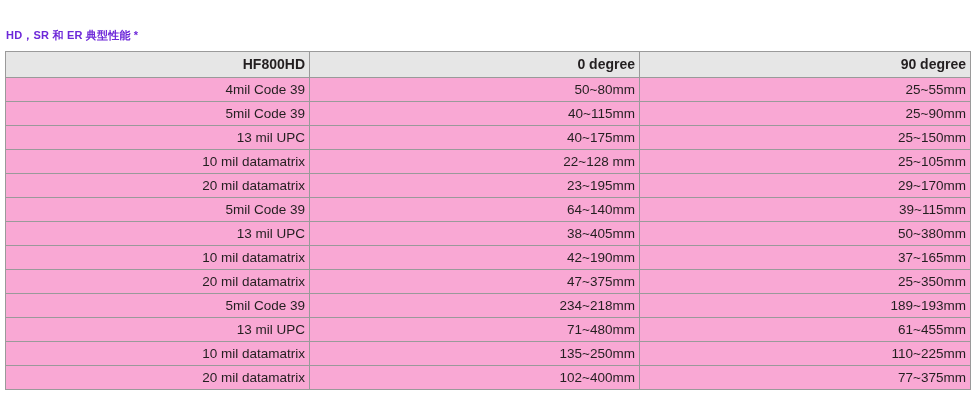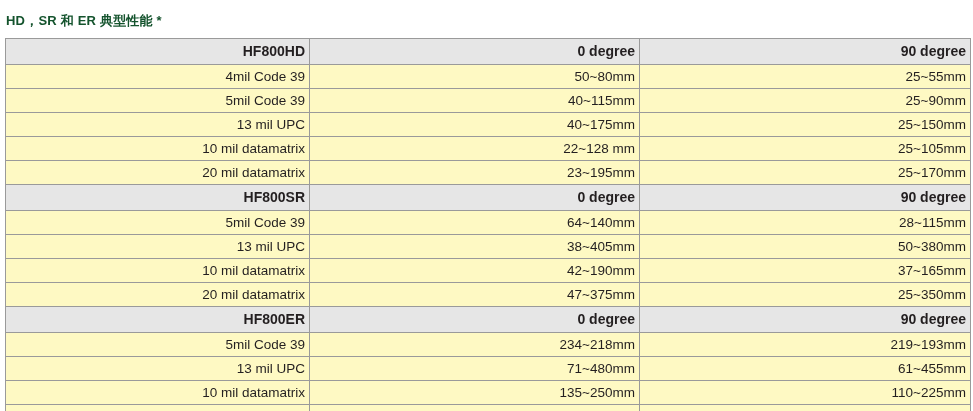--- a/index.html
+++ b/index.html
@@ -15,24 +15,24 @@
     overflow: hidden;
   }
   .page {
     width: 973px;
     height: 411px;
     position: relative;
     box-sizing: border-box;
     padding: 10px 4px 0 4px;
   }
   .doc-title {
-    font-size: 13px;
+    font-size: 11px;
     font-weight: bold;
-    color: #14532d;
-    margin: 2px 0 8px 2px;
+    color: #6d28d9;
+    margin: 18px 0 8px 2px;
     letter-spacing: 0.2px;
   }
   table.spec {
     border-collapse: collapse;
     width: 965px;
     table-layout: fixed;
     margin-left: 1px;
   }
   table.spec td {
     border: 1px solid #9a9a9a;
@@ -44,21 +44,21 @@
     color: #231f20;
   }
   tr.group-row td {
     background: #e6e6e6;
     font-weight: bold;
     font-size: 14px;
     height: 20px;
     line-height: 19px;
   }
   tr.data-row td {
-    background: #fef9c3;
+    background: #f9a8d4;
     font-weight: normal;
   }
   .col-1 { width: 304px; }
   .col-2 { width: 330px; }
   .col-3 { width: 331px; }
 </style>
 </head>
 <body>
 
 <div class="page">
@@ -94,58 +94,48 @@
         <td>25~150mm</td>
       </tr>
       <tr class="data-row">
         <td>10 mil datamatrix</td>
         <td>22~128 mm</td>
         <td>25~105mm</td>
       </tr>
       <tr class="data-row">
         <td>20 mil datamatrix</td>
         <td>23~195mm</td>
-        <td>25~170mm</td>
+        <td>29~170mm</td>
       </tr>
 
-      <tr class="group-row">
-        <td>HF800SR</td>
-        <td>0 degree</td>
-        <td>90 degree</td>
-      </tr>
       <tr class="data-row">
         <td>5mil Code 39</td>
         <td>64~140mm</td>
-        <td>28~115mm</td>
+        <td>39~115mm</td>
       </tr>
       <tr class="data-row">
         <td>13 mil UPC</td>
         <td>38~405mm</td>
         <td>50~380mm</td>
       </tr>
       <tr class="data-row">
         <td>10 mil datamatrix</td>
         <td>42~190mm</td>
         <td>37~165mm</td>
       </tr>
       <tr class="data-row">
         <td>20 mil datamatrix</td>
         <td>47~375mm</td>
         <td>25~350mm</td>
       </tr>
 
-      <tr class="group-row">
-        <td>HF800ER</td>
-        <td>0 degree</td>
-        <td>90 degree</td>
-      </tr>
       <tr class="data-row">
         <td>5mil Code 39</td>
         <td>234~218mm</td>
-        <td>219~193mm</td>
+        <td>189~193mm</td>
       </tr>
       <tr class="data-row">
         <td>13 mil UPC</td>
         <td>71~480mm</td>
         <td>61~455mm</td>
       </tr>
       <tr class="data-row">
         <td>10 mil datamatrix</td>
         <td>135~250mm</td>
         <td>110~225mm</td>

